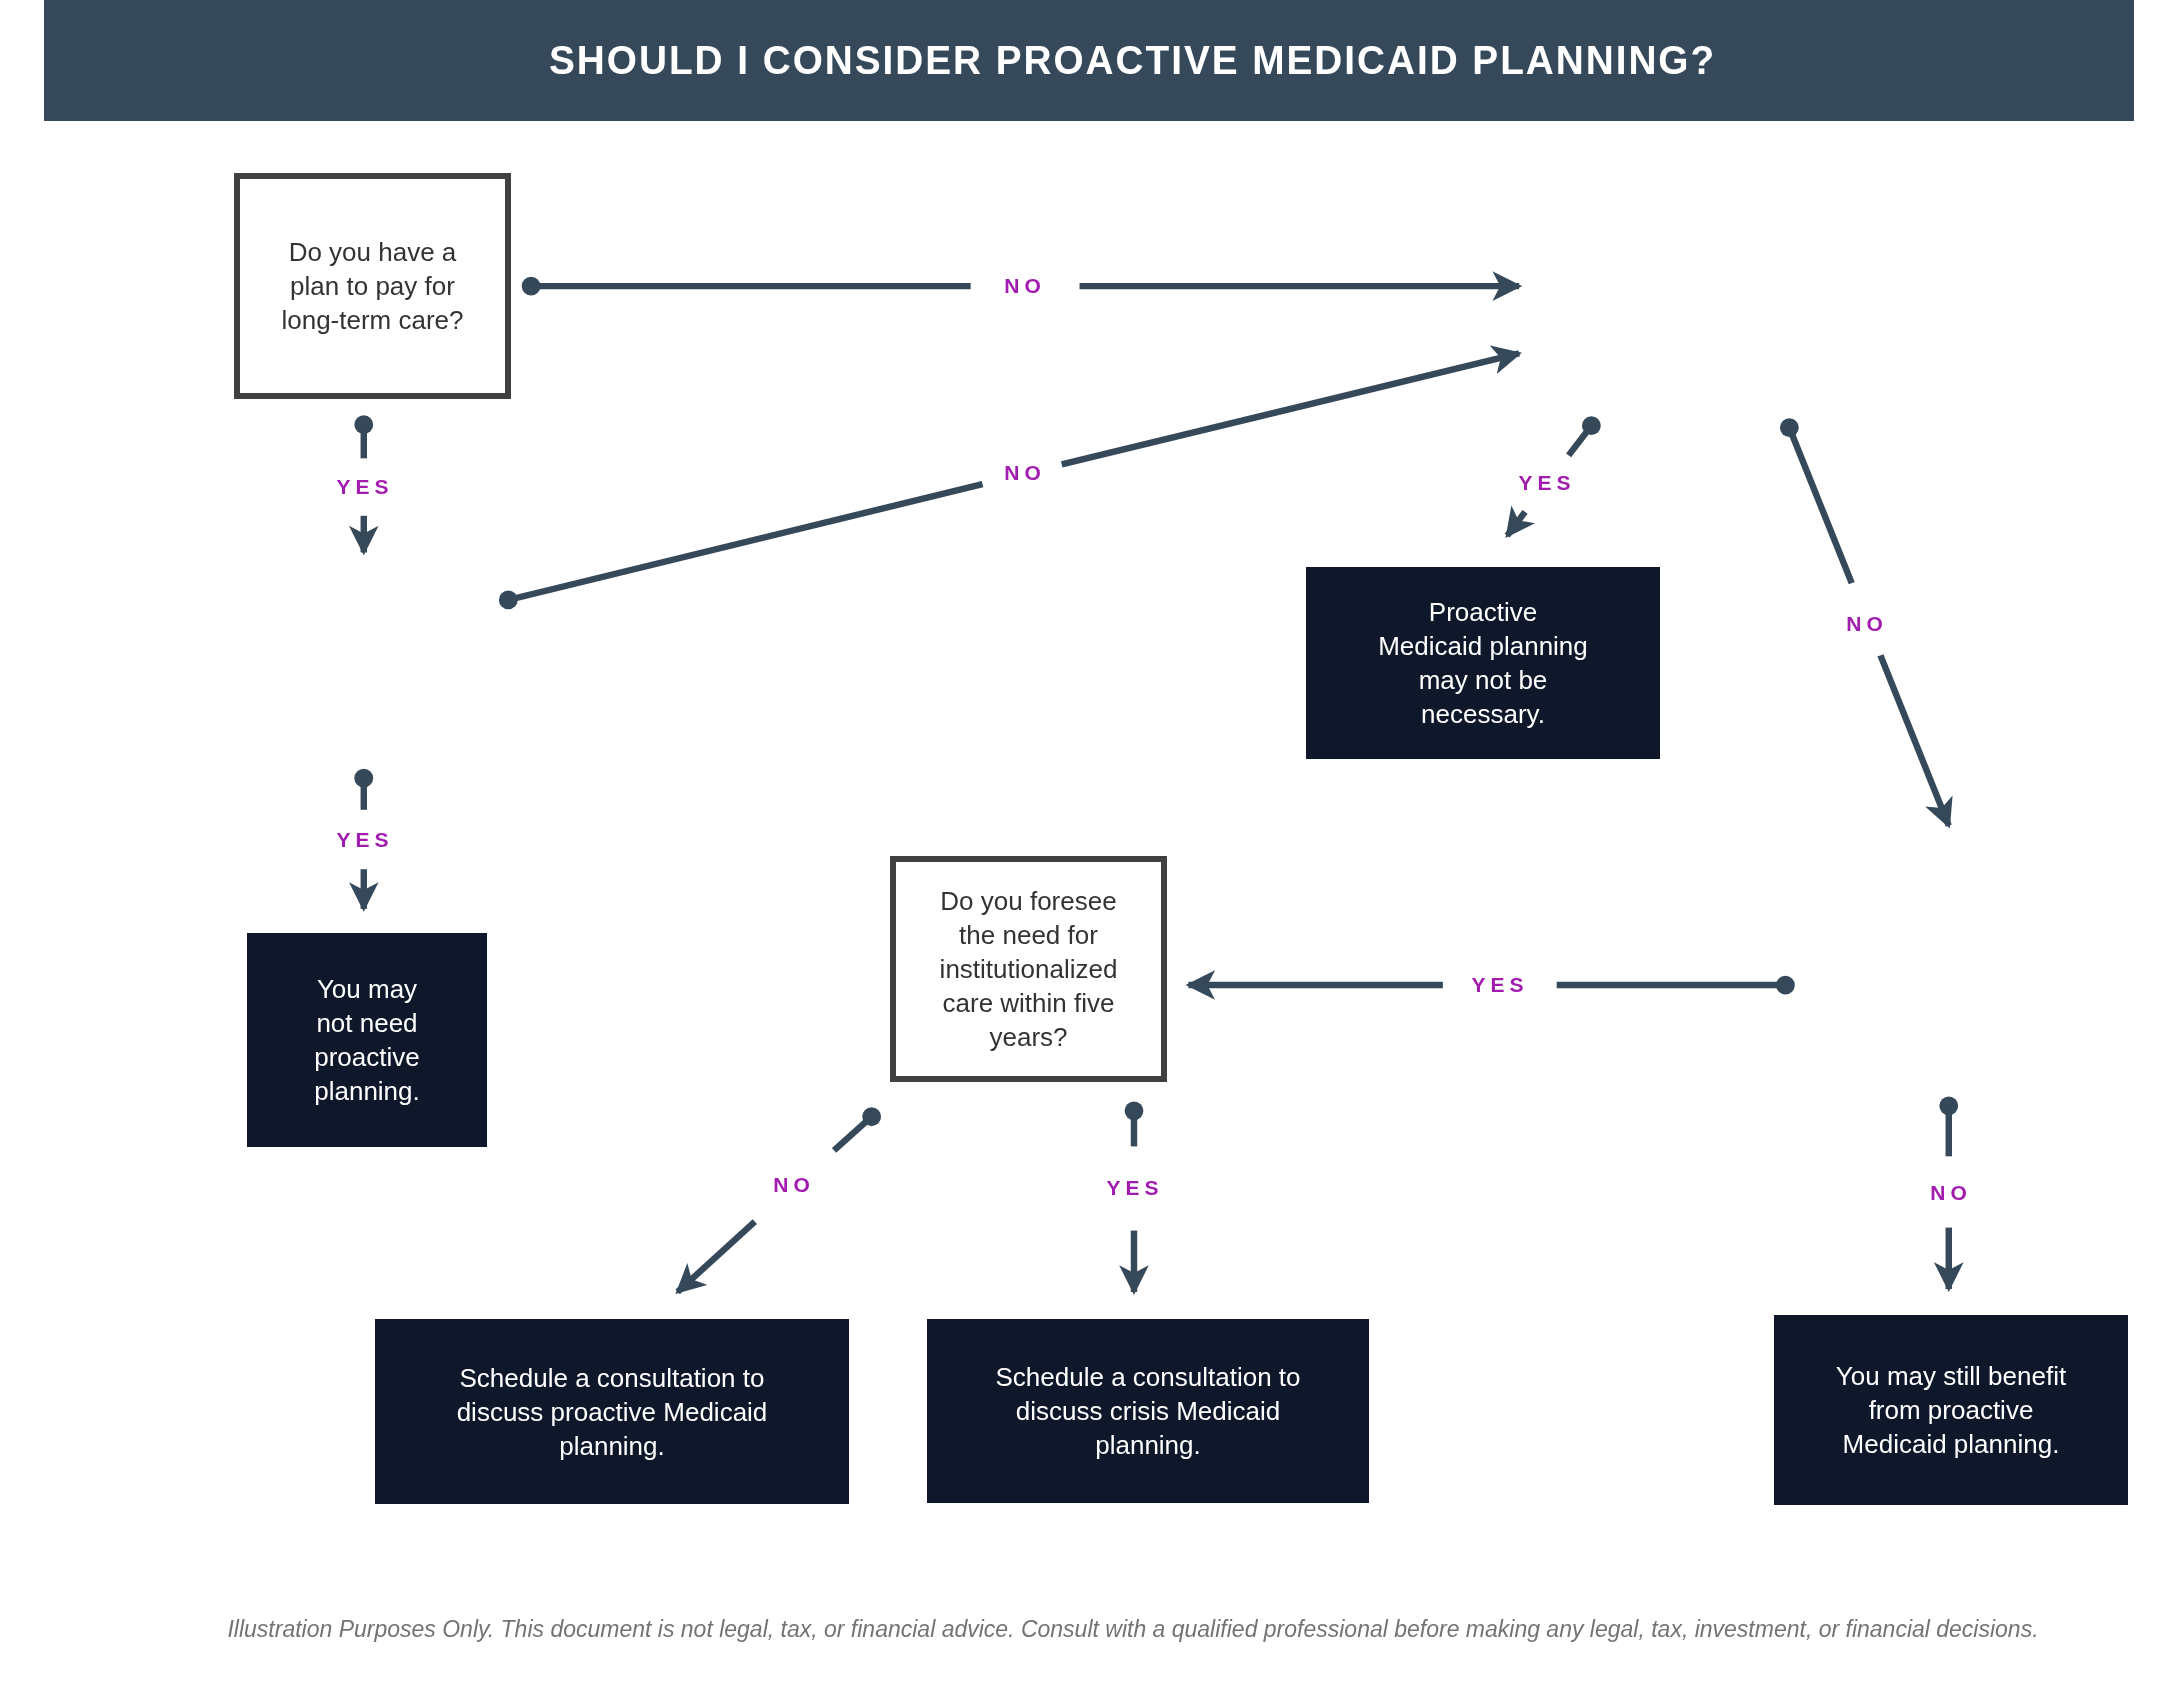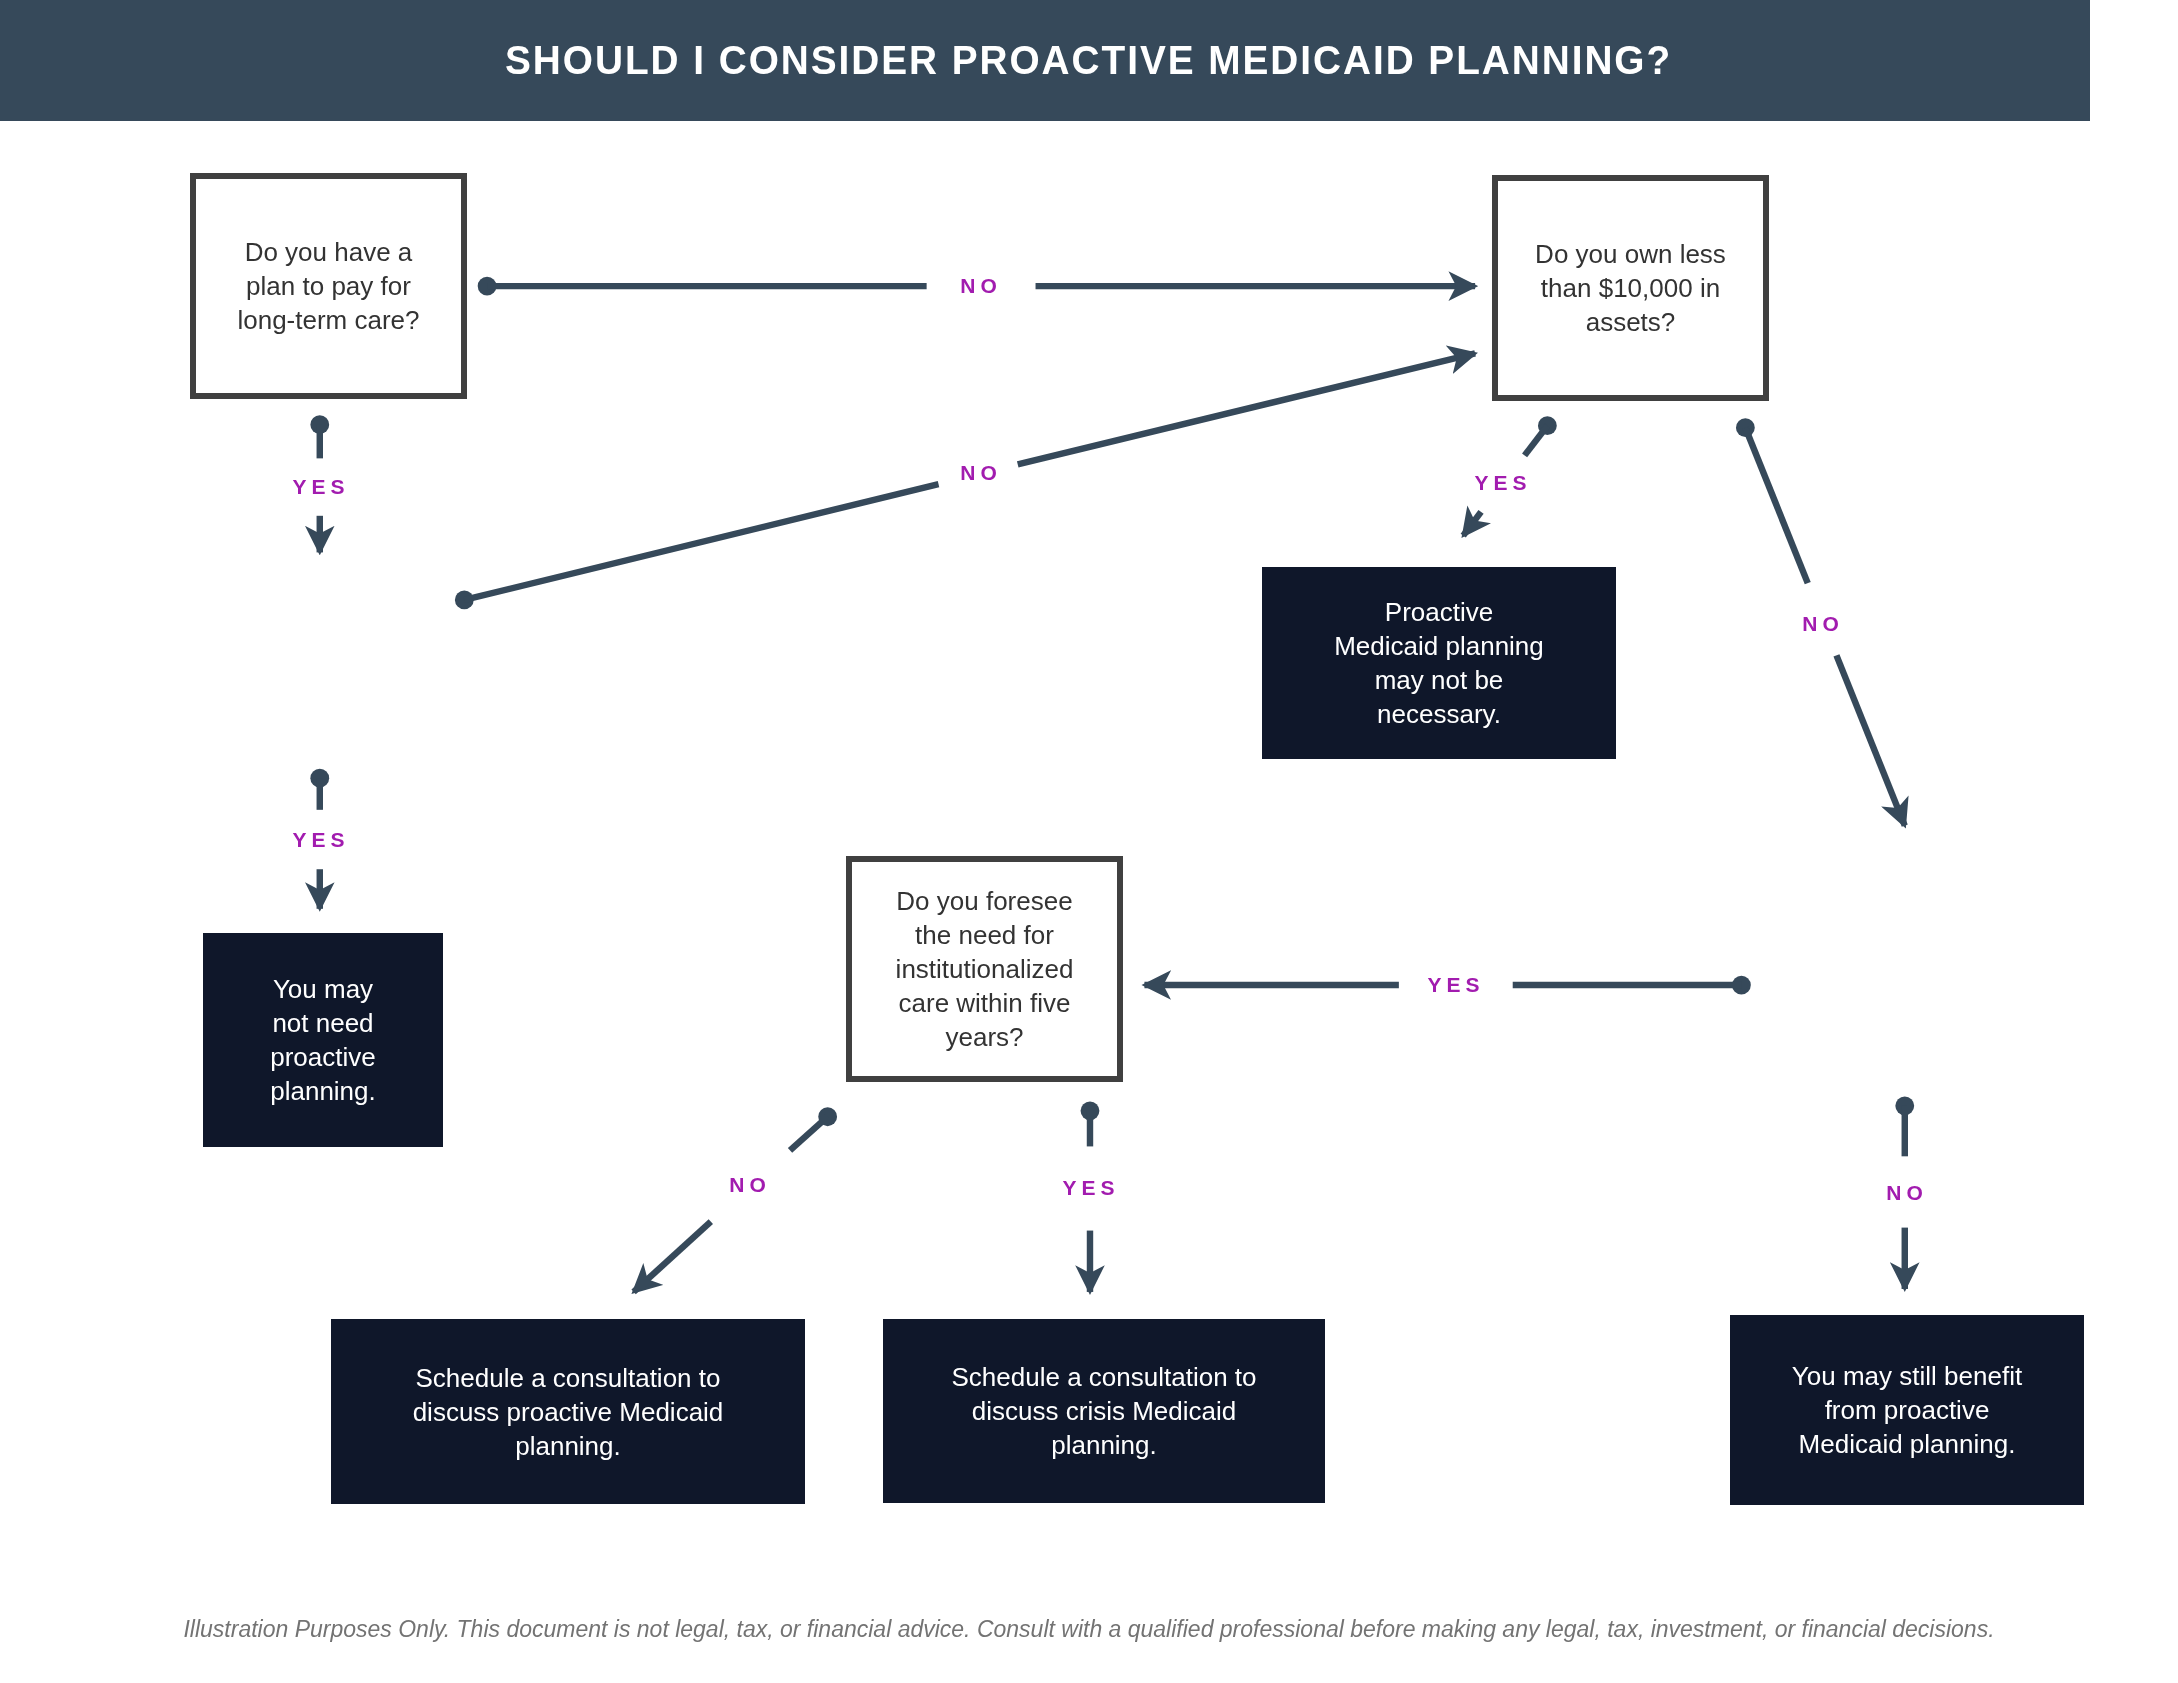--- a/index.html
+++ b/index.html
@@ -5,20 +5,21 @@
   * { margin: 0; padding: 0; box-sizing: border-box; }
   html, body { background: #ffffff; }
   body { font-family: "Liberation Sans", sans-serif; }
 
   .canvas {
     position: relative;
     width: 2090px;
     height: 1683px;
     background: #ffffff;
     overflow: hidden;
+    margin-left: 44px;
   }
 
   .title-bar {
     position: absolute;
     left: 0; top: 0;
     width: 2178px; height: 121px;
     background: #36495A;
     display: flex;
     align-items: center;
     justify-content: center;
@@ -156,25 +157,20 @@
       </g>
     </g>
   </svg>
 
   <div class="node question" style="left:190px; top:173px; width:277px; height:226px">
     <span class="node-text">Do you have a
 plan to pay for
 long-term care?</span>
   </div>
 
-  <div class="node question" style="left:1492px; top:175px; width:277px; height:226px">
-    <span class="node-text">Do you own less
-than $10,000 in
-assets?</span>
-  </div>
 
 
 
   <div class="node question" style="left:846px; top:856px; width:277px; height:226px">
     <span class="node-text">Do you foresee
 the need for
 institutionalized
 care within five
 years?</span>
   </div>

